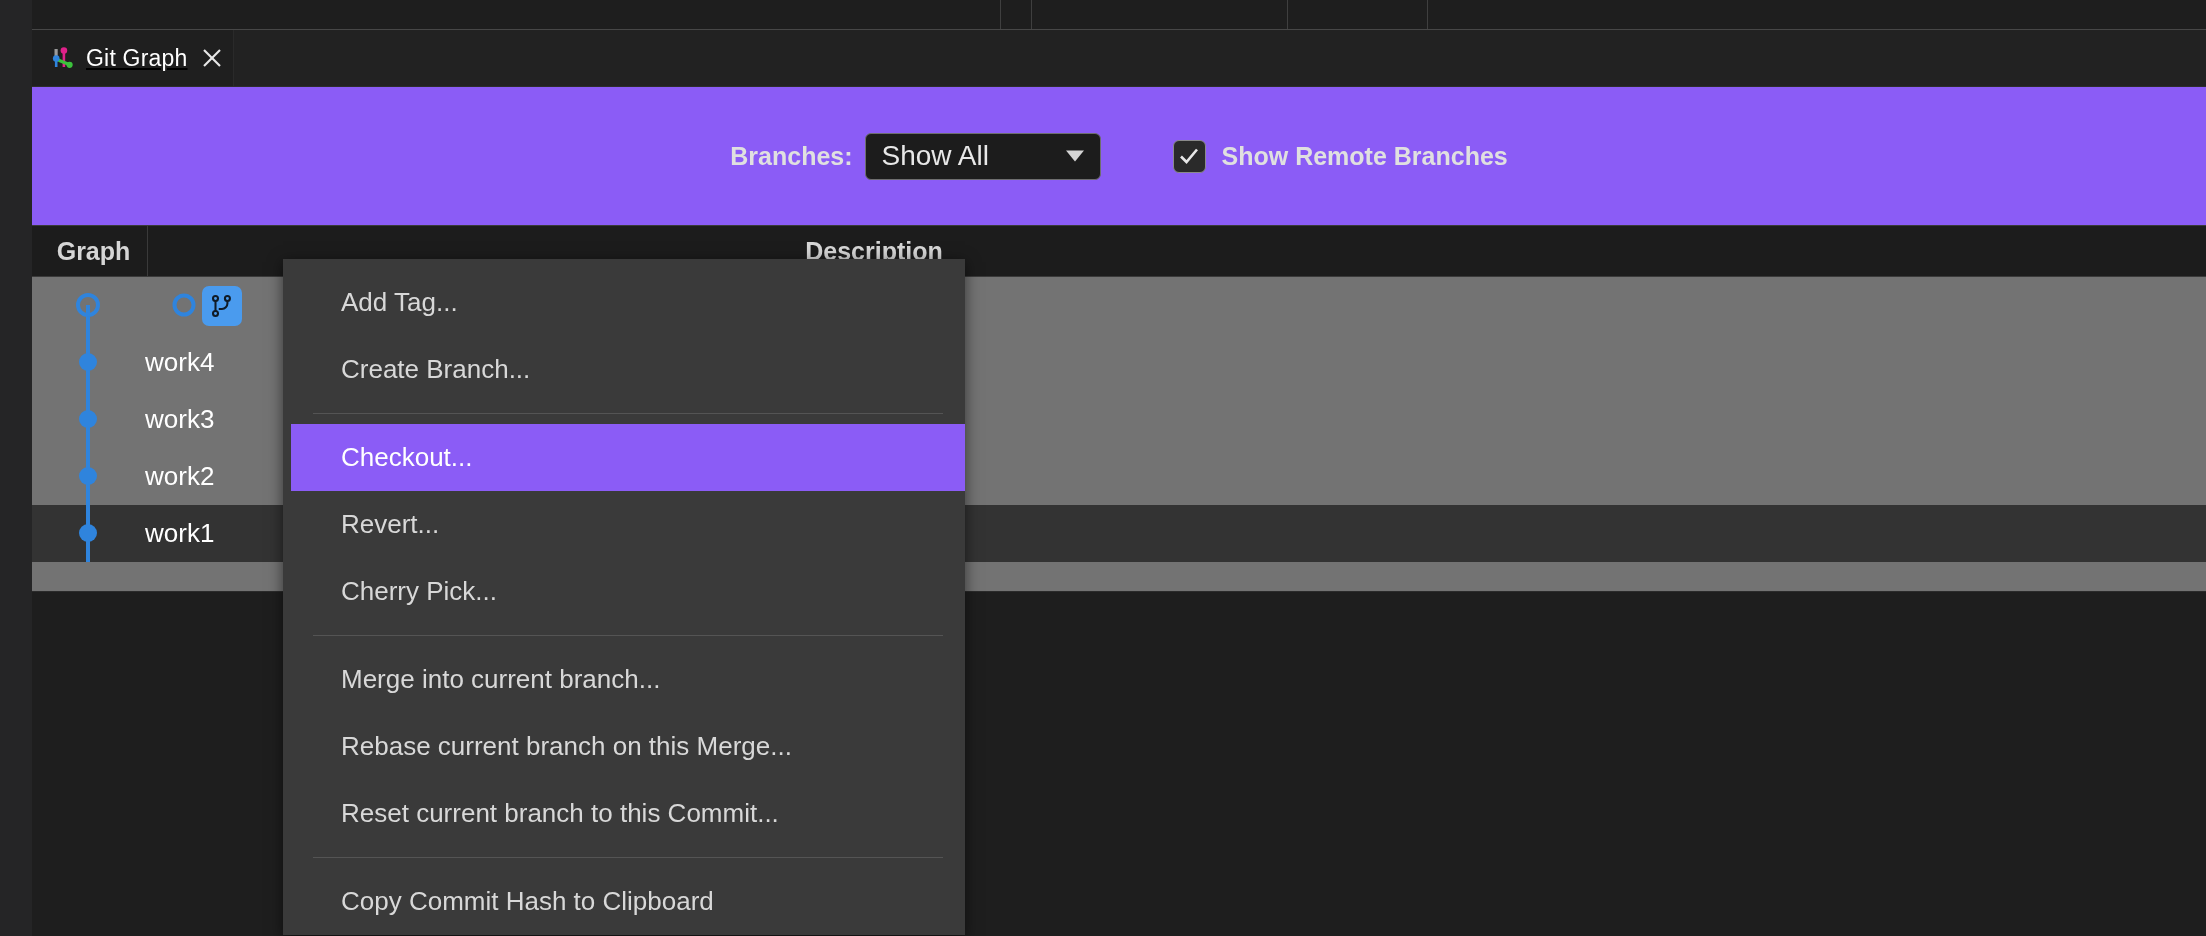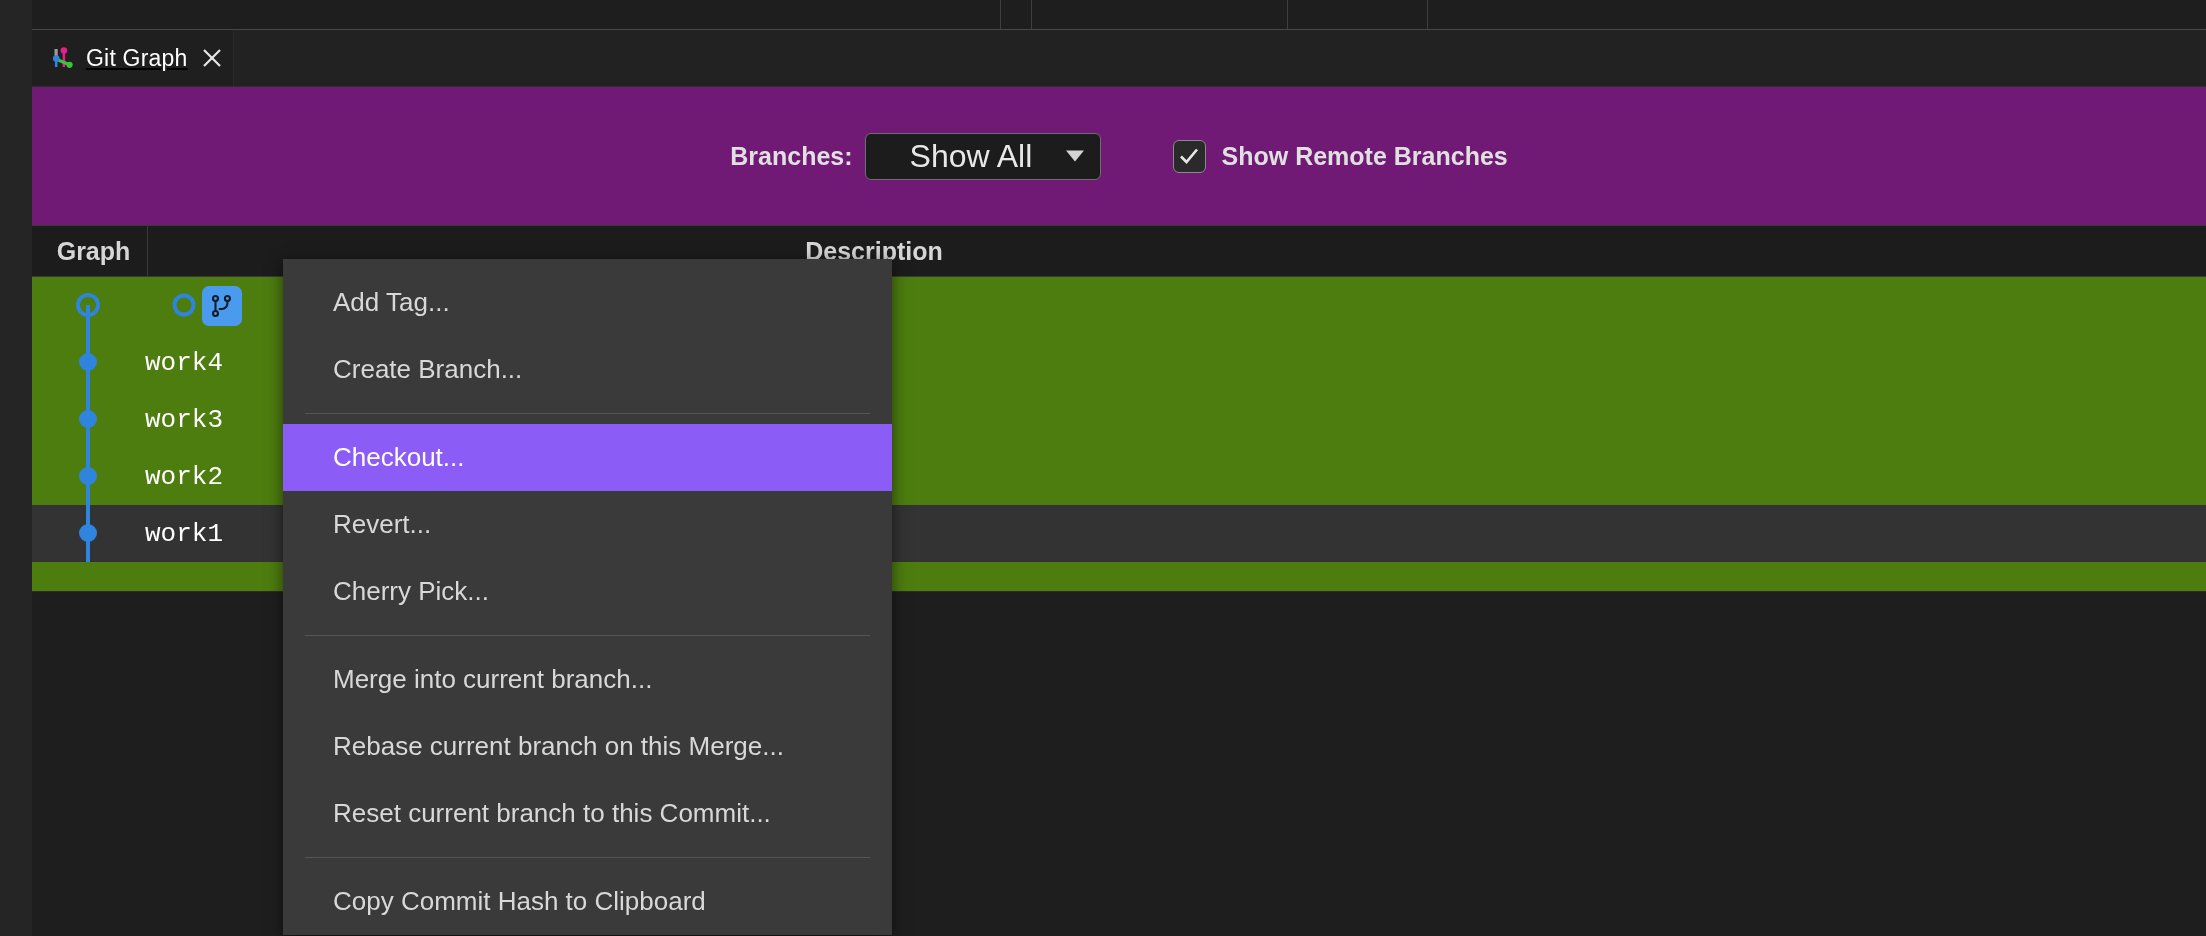--- a/index.html
+++ b/index.html
@@ -35,29 +35,29 @@
   .tab-close {
     position: absolute; left: 166px; top: 14px; width: 28px; height: 28px;
     display: flex; align-items: center; justify-content: center; color: #e8e8e8;
   }
   .tabbar-rest { position: absolute; left: 202px; top: 0; right: 0; height: 56px; background: #222222; }
   .tabbar-underline { position: absolute; left: 32px; top: 86px; width: 2174px; height: 1px; background: #2d2d2d; }
 
   
   .controls {
     position: absolute; left: 32px; top: 87px; width: 2174px; height: 138px;
-    background: #701a75; display: flex; align-items: center; justify-content: center;
+    background: #8b5cf6; display: flex; align-items: center; justify-content: center;
   }
   .ctrl-group { display: flex; align-items: center; }
   .ctrl-label { color: #e0e0e0; font-size: 25px; font-weight: bold; margin-right: 12px; }
   .select-box {
     position: relative; width: 236px; height: 47px; border: 1px solid #6e6e6e; border-radius: 6px;
     background: #1c1c1c; display: flex; align-items: center; padding-left: 16px;
   }
-  .select-value { color: #e8e8e8; font-size: 32px; margin-left: 28px; }
+  .select-value { color: #e8e8e8; font-size: 28px; }
   .caret {
     position: absolute; right: 16px; top: 50%; transform: translateY(-50%);
     width: 0; height: 0; border-left: 9px solid transparent; border-right: 9px solid transparent;
     border-top: 11px solid #d4d4d4;
   }
   .checkgroup { display: flex; align-items: center; margin-left: 72px; }
   .checkbox {
     width: 33px; height: 33px; border: 1px solid #8a8a8a; border-radius: 6px; background: #2a2a2a;
     display: flex; align-items: center; justify-content: center; margin-right: 16px; flex: none;
   }
@@ -74,44 +74,44 @@
     display: flex; align-items: center; justify-content: center;
     color: #d6d6d6; font-size: 25px; font-weight: bold; border-right: 1px solid #3a3a3a;
   }
   .th-desc {
     position: absolute; left: 92px; top: 0; width: 1500px; height: 50px;
     display: flex; align-items: center; justify-content: center;
     color: #d6d6d6; font-size: 25px; font-weight: bold;
   }
 
   
-  .tbody { position: absolute; left: 32px; top: 277px; width: 2174px; height: 314px; background: #4d7c0f; font-family: Liberation Mono, monospace; }
+  .tbody { position: absolute; left: 32px; top: 277px; width: 2174px; height: 314px; background: #737373; }
   .row { position: absolute; left: 0; width: 2174px; height: 57px; }
   .row.selected { background: #333333; padding-left: 28px; }
   .row-label {
     position: absolute; left: 113px; top: 0; height: 57px; display: flex; align-items: center;
     color: #ffffff; font-size: 26px; white-space: nowrap;
   }
   .tbody-bottom-line { position: absolute; left: 32px; top: 591px; width: 2174px; height: 1px; background: #2b2b2b; }
   .page-rest { position: absolute; left: 32px; top: 592px; width: 2174px; height: 344px; background: #1e1e1e; }
 
   
   .graph-svg { position: absolute; left: 0; top: 0; width: 220px; height: 314px; pointer-events: none; }
 
   
   .branch-badge {
     position: absolute; height: 40px; border-radius: 7px; background: #4a9bee;
     display: flex; align-items: center; padding: 0 7px;
   }
 
   
   .ctxmenu {
-    position: absolute; left: 283px; top: 259px; width: 609px;
+    position: absolute; left: 283px; top: 259px; width: 682px;
     background: #3a3a3a; box-shadow: 0 3px 14px rgba(0,0,0,.55);
-    padding: 10px 0 0 0; z-index: 50;
+    padding: 10px 0 0 8px; z-index: 50;
   }
   .ctxitem {
     height: 67px; display: flex; align-items: center; padding-left: 50px;
     color: #d8d8d8; font-size: 26px; white-space: nowrap;
   }
   .ctxitem.highlight { background: #8b5cf6; color: #ffffff; }
   .ctxsep { height: 1px; background: #545454; margin: 10px 22px; }
 </style>
 </head>
 <body>

